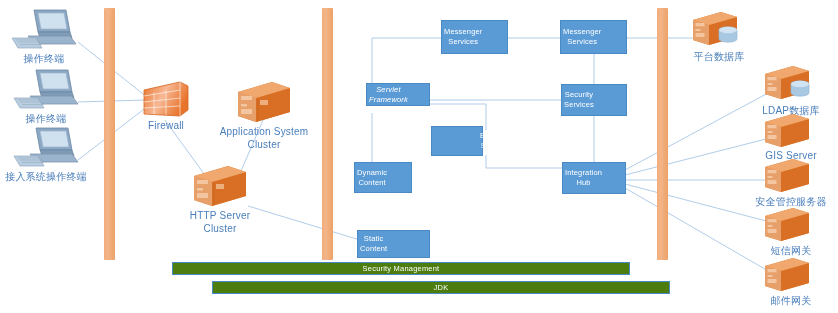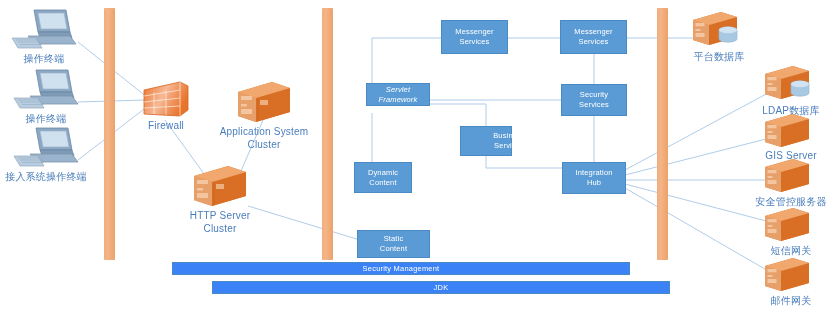--- a/index.html
+++ b/index.html
@@ -24,34 +24,34 @@
   }
 
   
   .nodebox{
     position:absolute;
     background:#5b9bd5;
     border:1px solid #4a8ac4;
     color:#ffffff;
     display:flex;
     align-items:center;
-    justify-content:center;
+    justify-content:flex-start;
     text-align:center;
     font-size:7.5px;
     line-height:1.28;
     letter-spacing:.15px;
     box-sizing:border-box;
     padding:1px 2px;
   }
   .nodebox span{display:block;}
 
   
   .layerbar{
     position:absolute;
-    background:#3b82f6;
+    background:#4d7c0f;
     border:1px solid #4a8ac4;
     color:#ffffff;
     display:flex;
     align-items:center;
     justify-content:center;
     font-size:7.5px;
     letter-spacing:.2px;
     box-sizing:border-box;
   }
 
@@ -255,21 +255,21 @@
     </div>
   </div>
 
   <div class="nodebox" style="left:561px;top:84px;width:66px;height:32px;">
     <div>
       <span>Security</span>
       <span>Services</span>
     </div>
   </div>
 
-  <div class="nodebox" style="left:460px;top:126px;width:42px;height:30px;padding-left:48px;">
+  <div class="nodebox" style="left:431px;top:126px;width:42px;height:30px;padding-left:48px;">
     <div>
       <span>Business</span>
       <span>Services</span>
     </div>
   </div>
 
   <div class="nodebox" style="left:354px;top:162px;width:58px;height:31px;">
     <div>
       <span>Dynamic</span>
       <span>Content</span>

